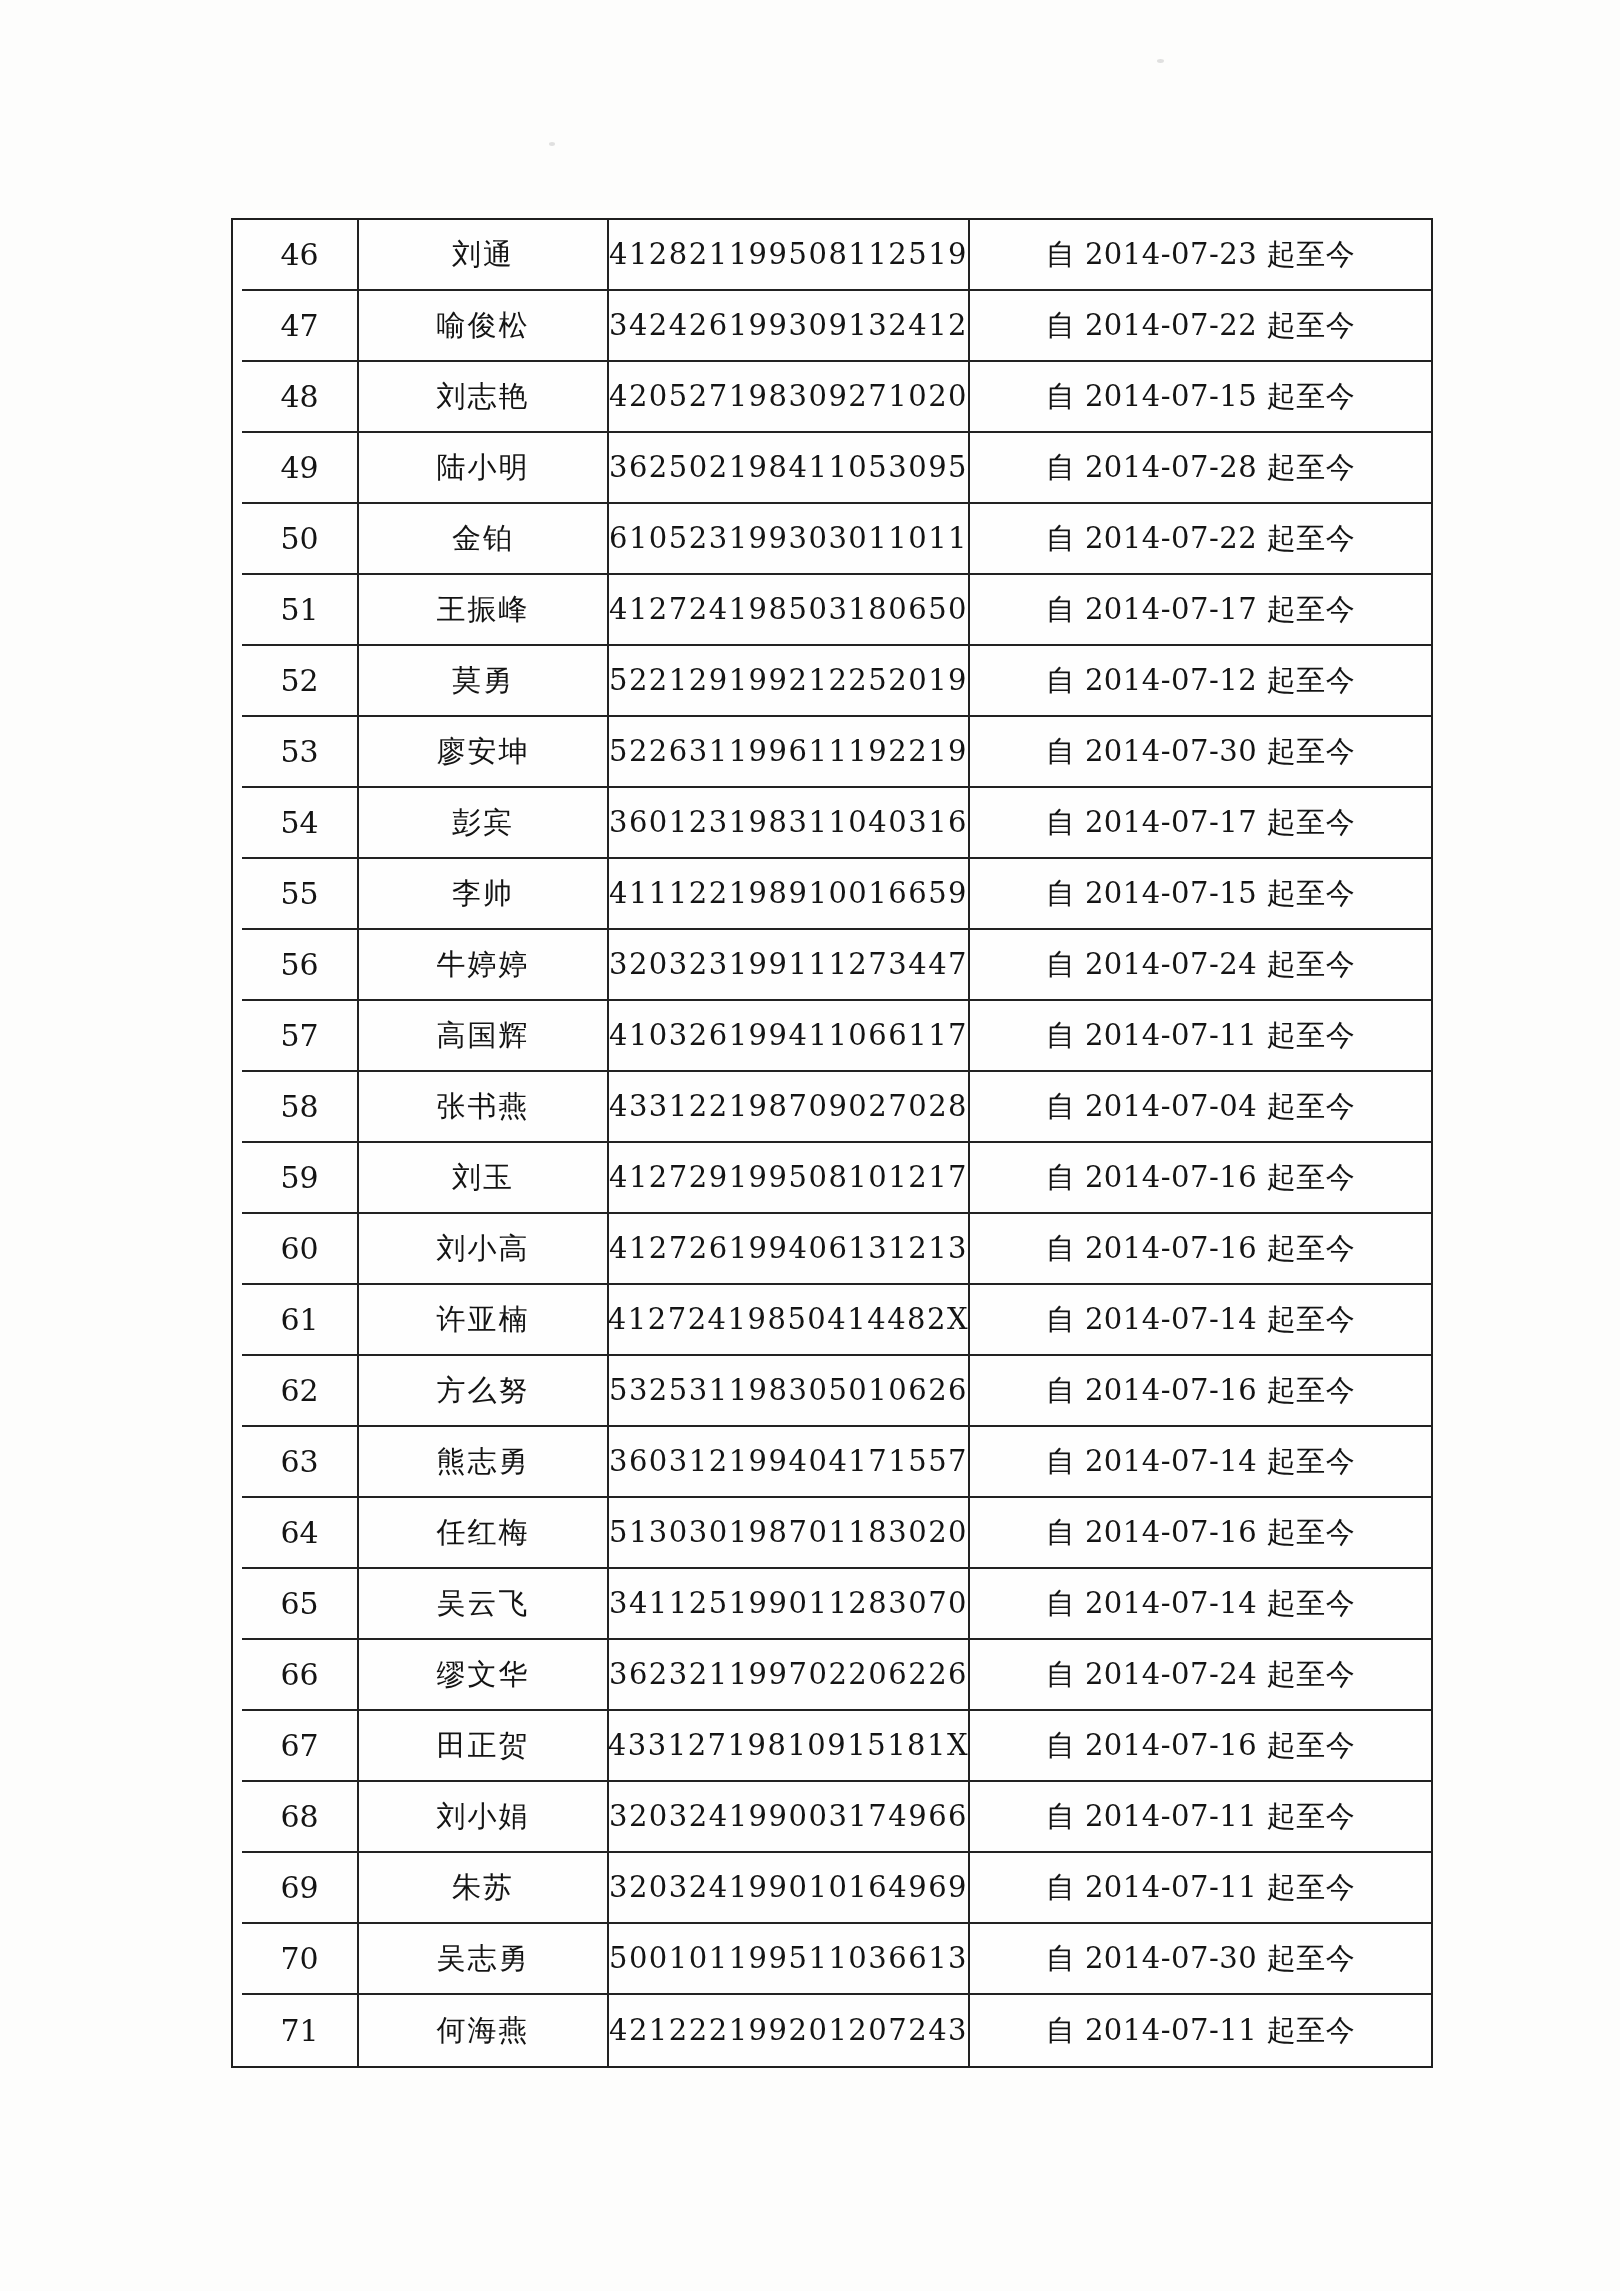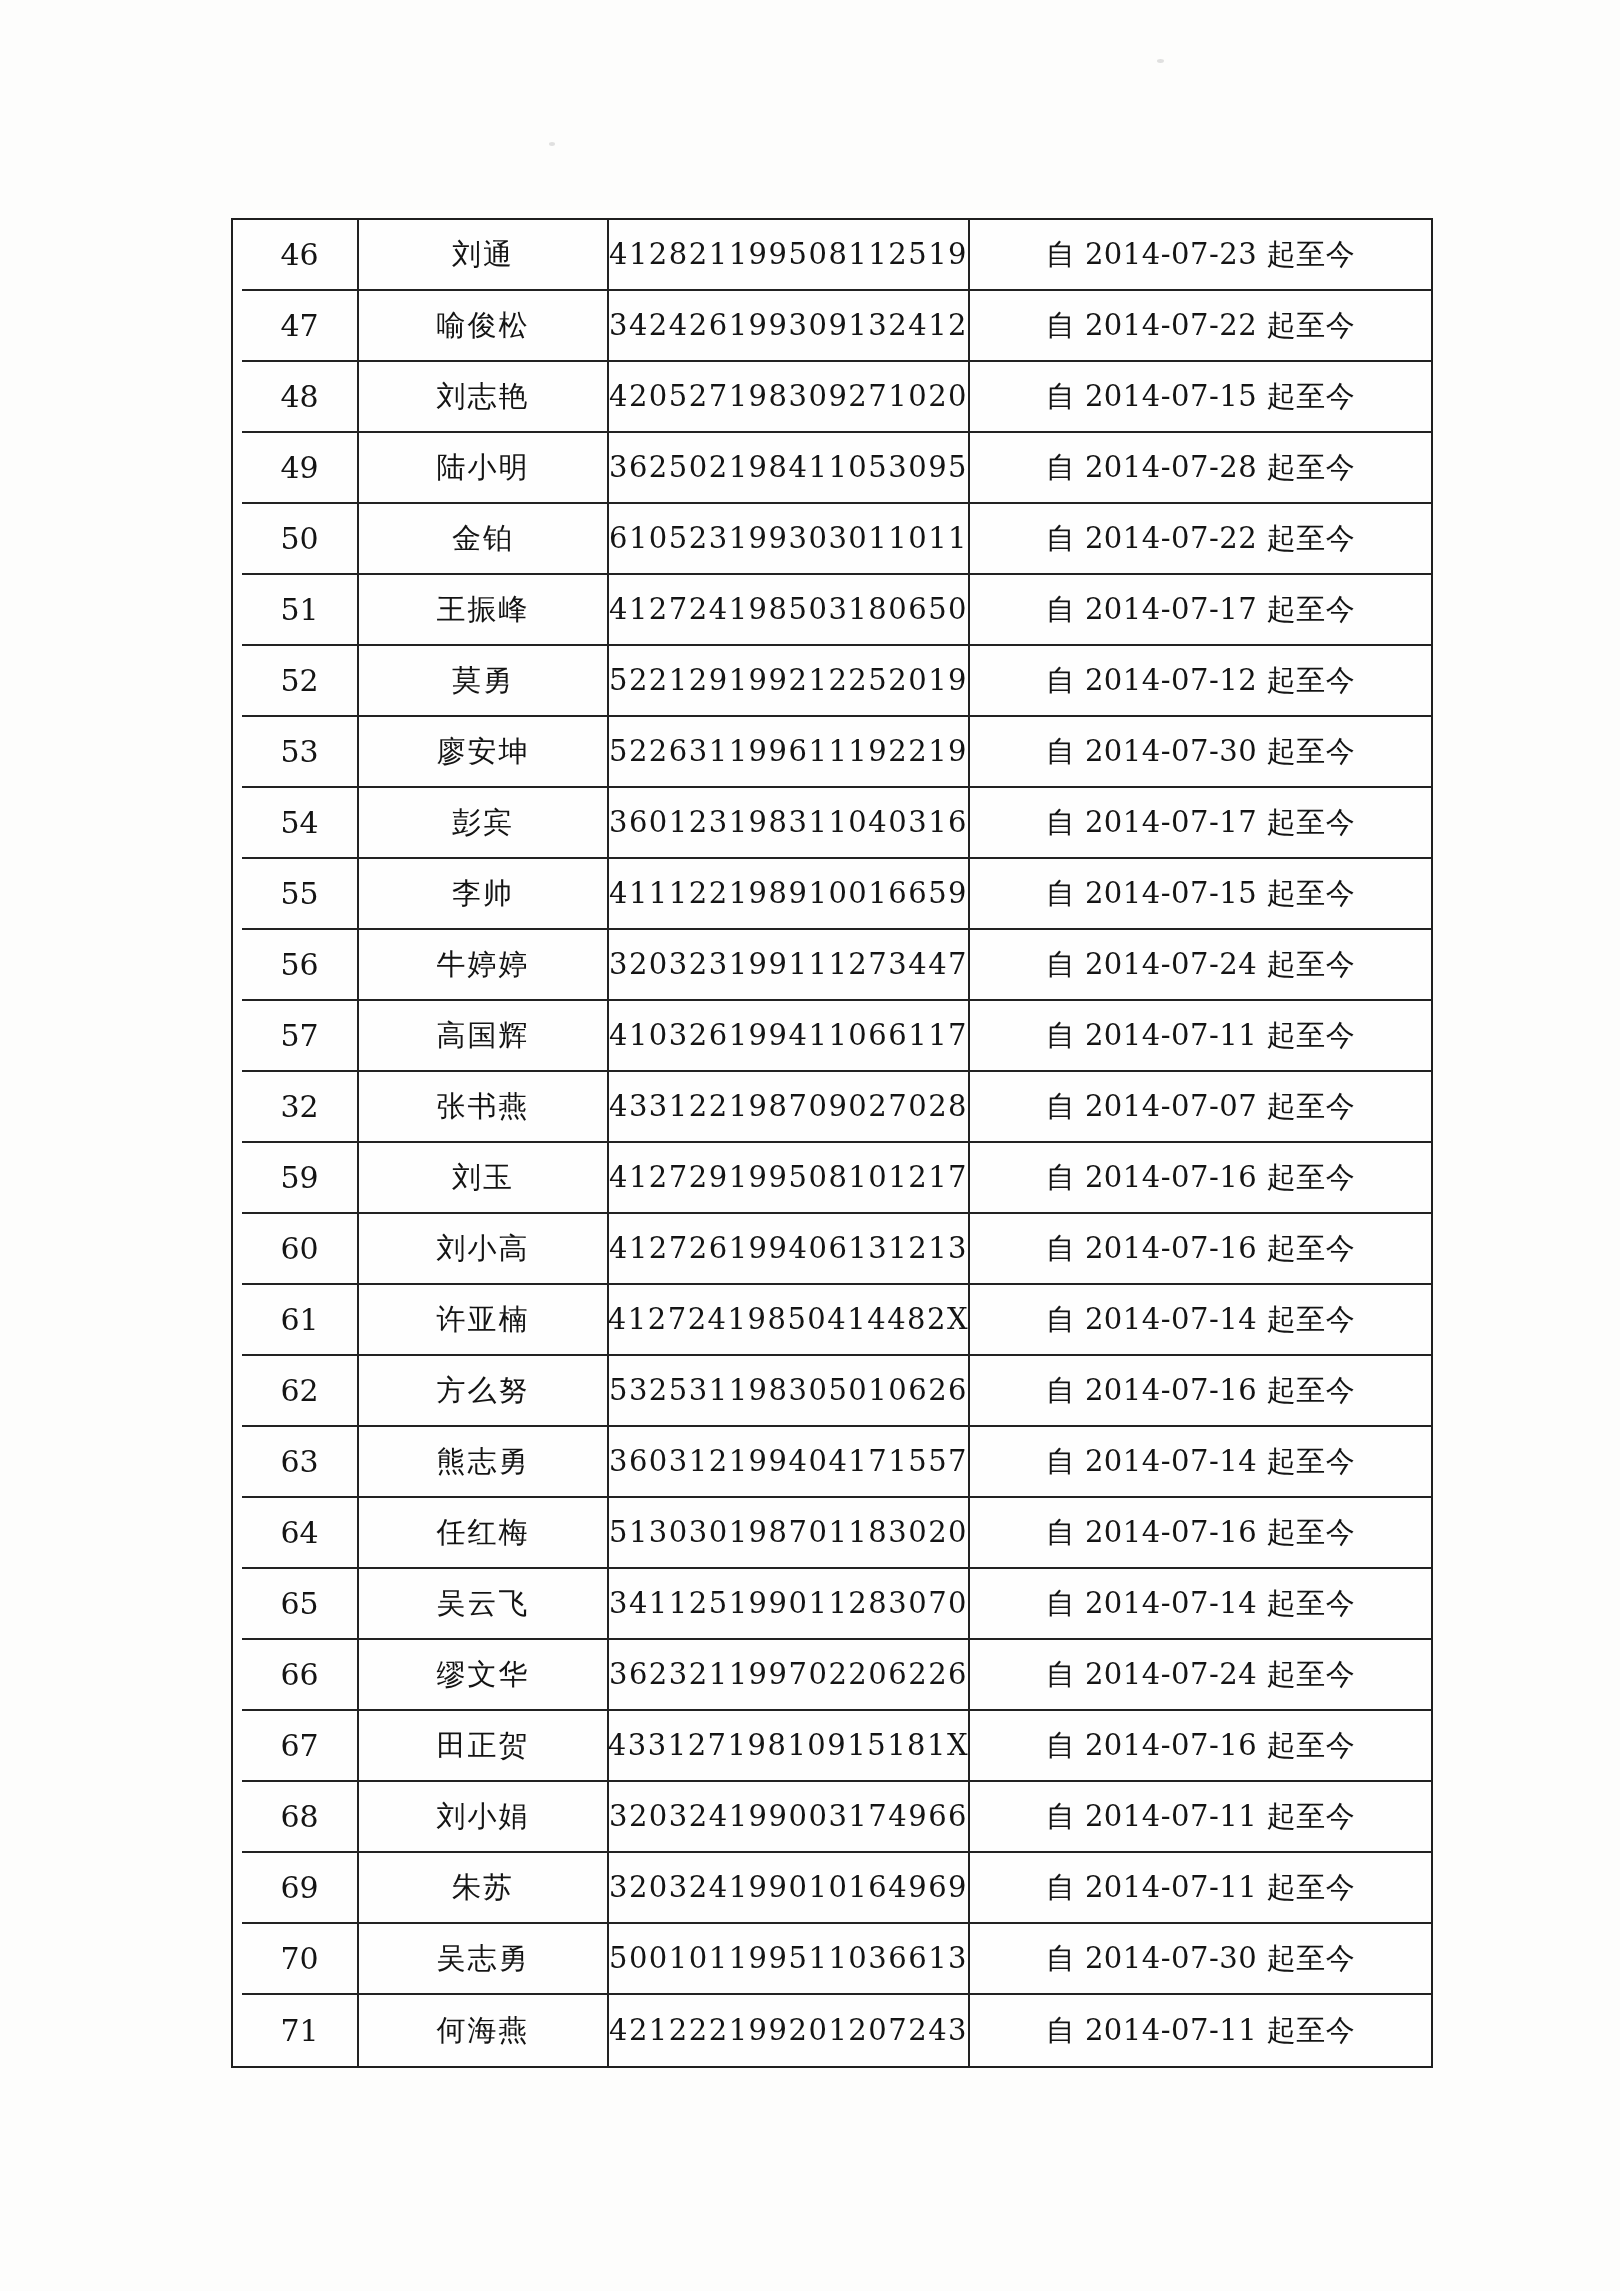--- a/index.html
+++ b/index.html
@@ -105,24 +105,24 @@
       <div class="cell col-id">411122198910016659</div>
       <div class="cell col-period last-col">自 2014-07-15 起至今</div>
       <div class="cell col-no">56</div>
       <div class="cell col-name">牛婷婷</div>
       <div class="cell col-id">320323199111273447</div>
       <div class="cell col-period last-col">自 2014-07-24 起至今</div>
       <div class="cell col-no">57</div>
       <div class="cell col-name">高国辉</div>
       <div class="cell col-id">410326199411066117</div>
       <div class="cell col-period last-col">自 2014-07-11 起至今</div>
-      <div class="cell col-no">32</div>
+      <div class="cell col-no">58</div>
       <div class="cell col-name">张书燕</div>
       <div class="cell col-id">433122198709027028</div>
-      <div class="cell col-period last-col">自 2014-07-07 起至今</div>
+      <div class="cell col-period last-col">自 2014-07-04 起至今</div>
       <div class="cell col-no">59</div>
       <div class="cell col-name">刘玉</div>
       <div class="cell col-id">412729199508101217</div>
       <div class="cell col-period last-col">自 2014-07-16 起至今</div>
       <div class="cell col-no">60</div>
       <div class="cell col-name">刘小高</div>
       <div class="cell col-id">412726199406131213</div>
       <div class="cell col-period last-col">自 2014-07-16 起至今</div>
       <div class="cell col-no">61</div>
       <div class="cell col-name">许亚楠</div>

